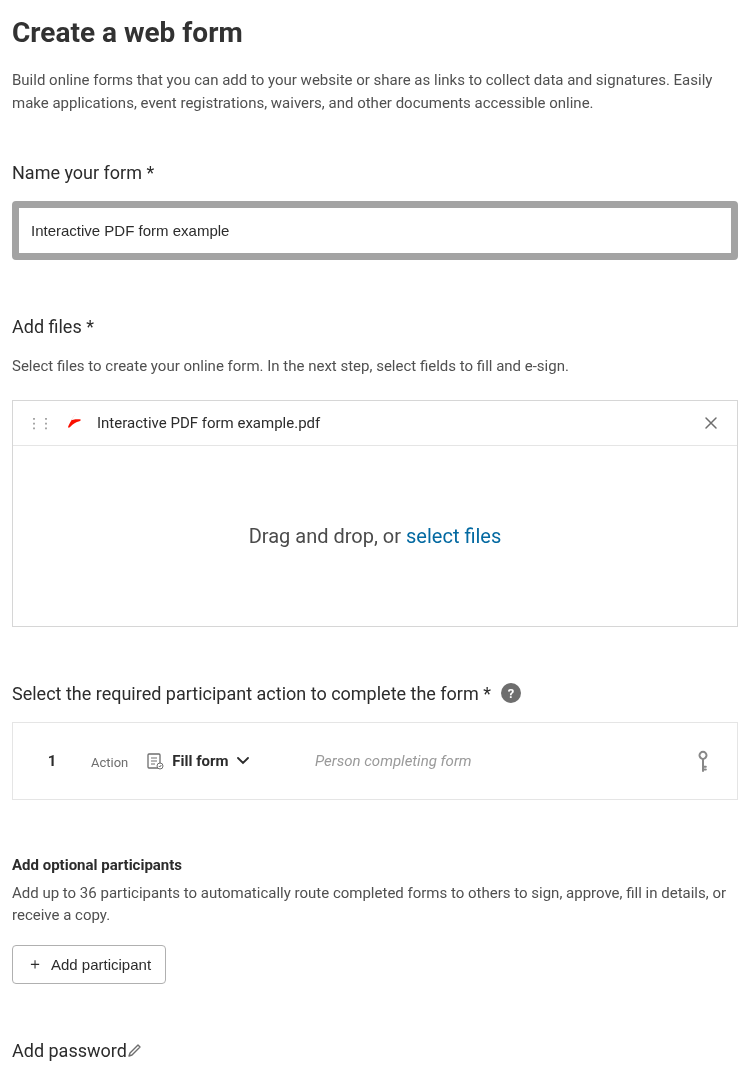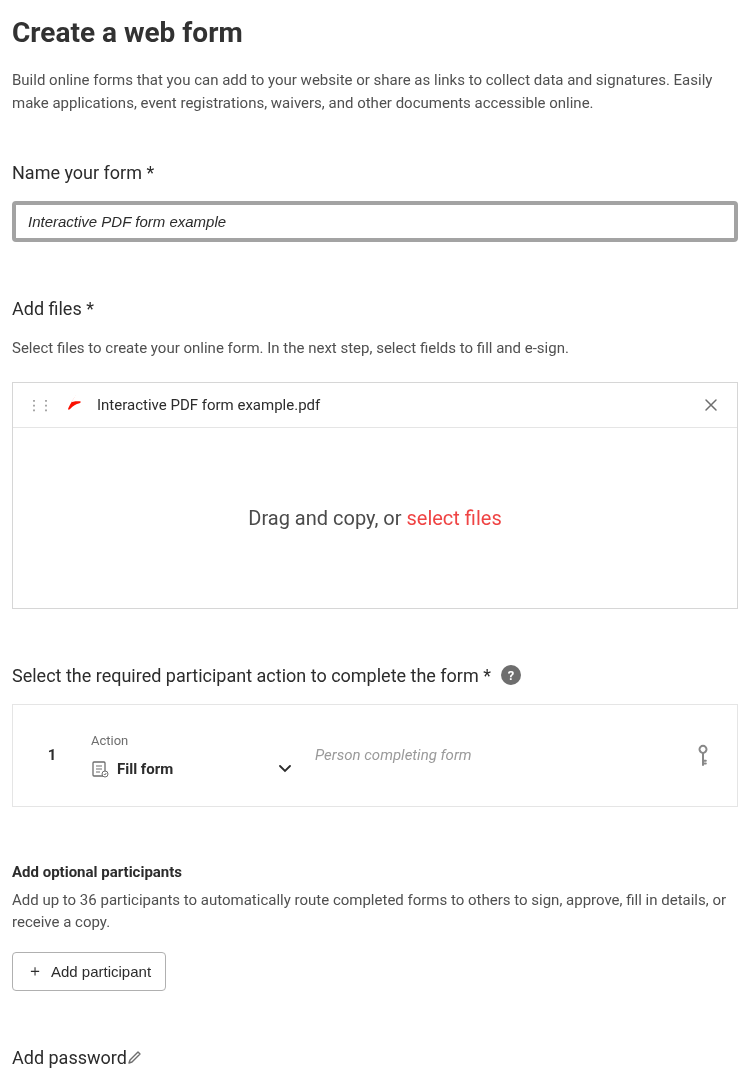--- a/index.html
+++ b/index.html
@@ -46,27 +46,26 @@
       background: #6e6e6e;
       color: #fff;
       align-items: center;
       justify-content: center;
       font-size: 13px;
       font-weight: 700;
       cursor: pointer;
     }
     .text-input {
       width: 100%;
-      border: 4px solid #a3a3a3;
+      border: 7px solid #a3a3a3;
       border-radius: 4px;
-      padding: 8px 12px;
+      padding: 14px 12px;
       font-size: 15px;
       color: #2c2c2c;
       outline: none;
-      font-style: italic;
     }
     .section-subtext {
       font-size: 15px;
       color: #505050;
       margin-top: 20px;
       margin-bottom: 20px;
       line-height: 1.5;
     }
     .files-box {
       border: 1px solid #d6d6d6;
@@ -98,43 +97,44 @@
       border: none;
       padding: 4px;
     }
     .dropzone {
       text-align: center;
       padding: 78px 20px;
       font-size: 20px;
       color: #4b4b4b;
     }
     .select-link {
-      color: #ef4444;
+      color: #0369a1;
       cursor: pointer;
       margin-top: 28px;
     }
     .participant-box {
       border: 1px solid #e5e5e5;
       padding: 28px 24px 28px 24px;
       display: flex;
       align-items: center;
       gap: 24px;
     }
     .participant-index {
       font-size: 15px;
       font-weight: 700;
       color: #2c2c2c;
       width: 30px;
       text-align: center;
     }
     .action-block {
       display: flex;
-      flex-direction: column;
-      gap: 12px;
+      flex-direction: row;
+      gap: 18px;
       width: 200px;
+      align-items: flex-end;
     }
     .action-label {
       font-size: 13px;
       color: #6e6e6e;
     }
     .action-select {
       display: flex;
       align-items: center;
       gap: 8px;
       cursor: pointer;
@@ -231,21 +231,21 @@
       </svg>
     </span>
     <span class="file-name">Interactive PDF form example.pdf</span>
     <button class="close-btn">
       <svg width="16" height="16" viewBox="0 0 16 16">
           <path stroke="#6e6e6e" stroke-width="1.5" stroke-linecap="round" d="M3 3 L13 13 M13 3 L3 13"></path>
         </svg>
     </button>
   </div>
   <div class="dropzone">
-    <span>Drag and copy, or </span><span class="select-link">select files</span>
+    <span>Drag and drop, or </span><span class="select-link">select files</span>
   </div>
 </div>
 
 
 <div class="gap-lg"></div>
 <div class="section-heading-row">
   <h2 class="section-heading">Select the required participant action to complete the form *</h2>
   <span class="help-icon">?</span>
 </div>
 

